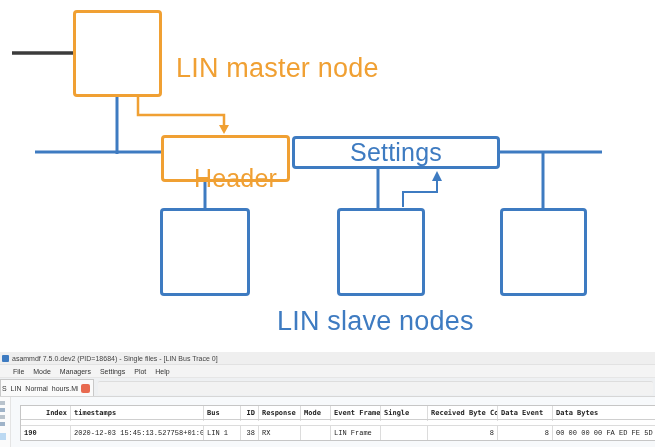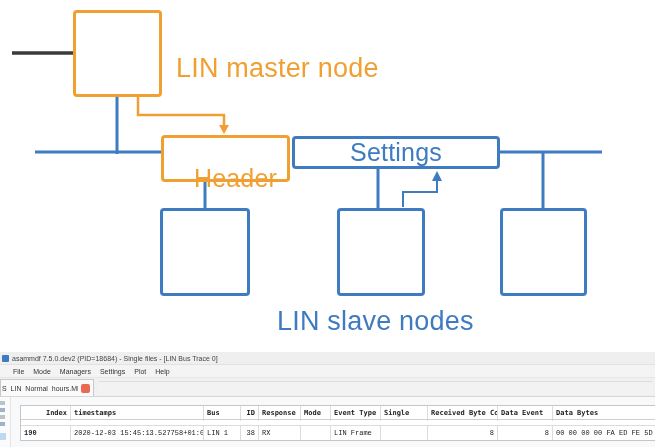--- a/index.html
+++ b/index.html
@@ -142,21 +142,21 @@
 
       <div class="trace">
 
         <div class="trow thead">
           <div class="tcell r">Index</div>
           <div class="tcell">timestamps</div>
           <div class="tcell">Bus</div>
           <div class="tcell r">ID</div>
           <div class="tcell">Response</div>
           <div class="tcell">Mode</div>
-          <div class="tcell">Event Type</div>
+          <div class="tcell">Event Frame</div>
           <div class="tcell">Single</div>
           <div class="tcell r">Received Byte Count</div>
           <div class="tcell">Data Event</div>
           <div class="tcell">Data Bytes</div>
         </div>
 
         <div class="sliver">
           <div class="trow">
             <div class="tcell idx"></div>
             <div class="tcell">2020-12-03 15:45:13.527758+01:00</div>

